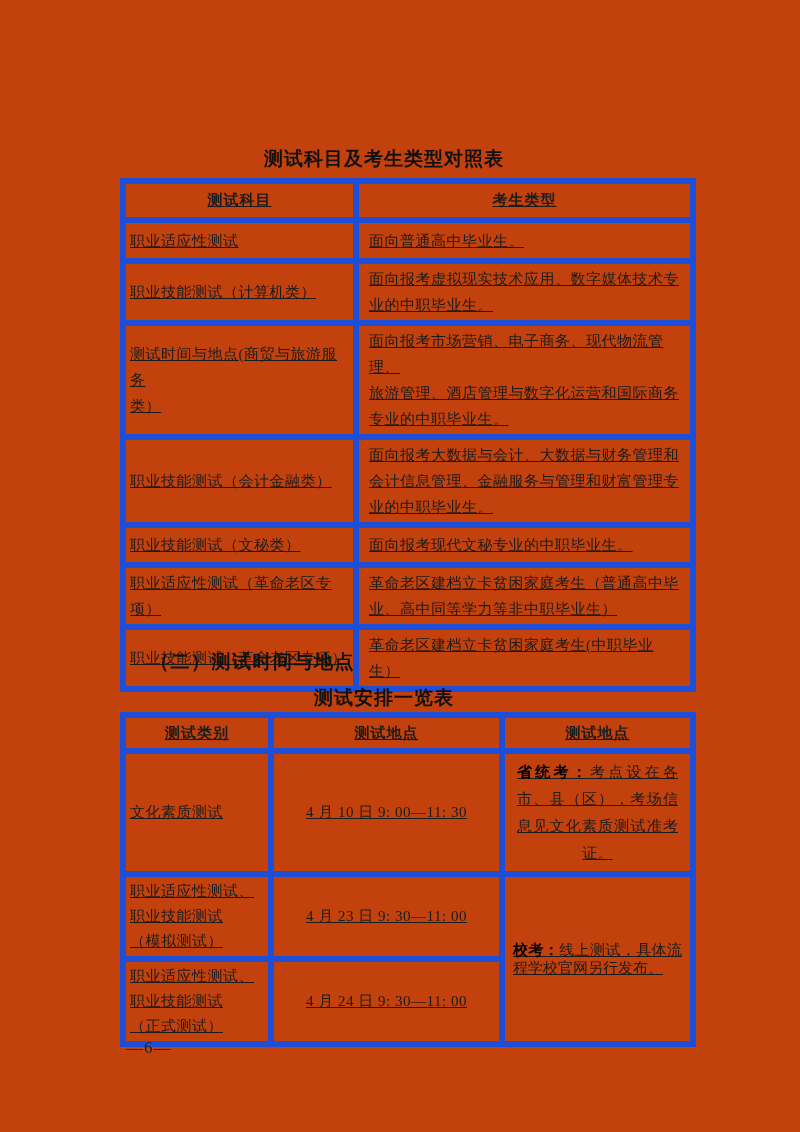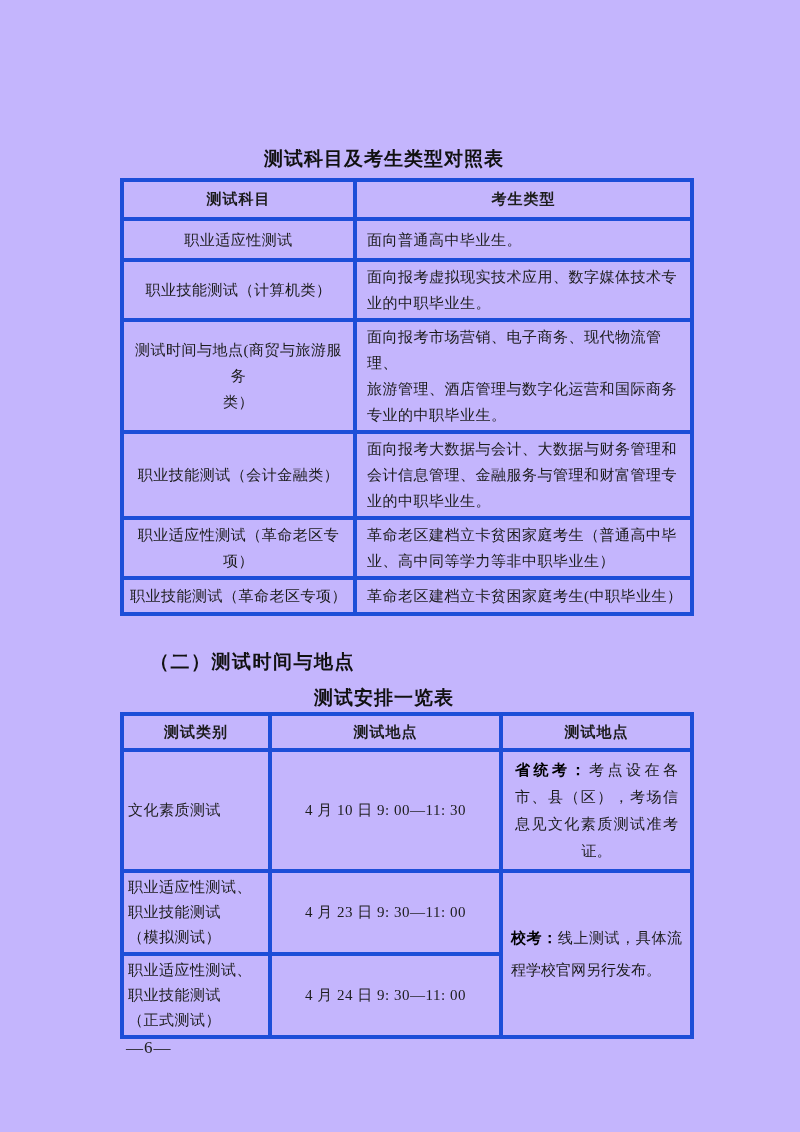--- a/index.html
+++ b/index.html
@@ -1,18 +1,18 @@
 <!DOCTYPE html>
 <html><head>
 <meta charset="utf-8">
 <style>
   html,body { margin:0; padding:0; background:#ffffff; }
   .page {
     position:relative; width:800px; height:1132px;
-    background:#c4b5fd; overflow:hidden;
+    background:#c2410c; overflow:hidden;
     font-family:"Liberation Serif","DejaVu Serif",serif;
     color:#1c1c1c;
   }
   .doc-title {
     position:absolute; left:0; width:768px; text-align:center;
     font-family:"Liberation Sans","DejaVu Sans",sans-serif;
     font-weight:bold; font-size:19px; letter-spacing:1px; color:#111;
   }
   #title-1 { top:146px; }
   #title-2 { top:685px; }
@@ -22,48 +22,48 @@
     font-weight:bold; font-size:19px; letter-spacing:1.5px; color:#111;
   }
   table.doc-table {
     position:absolute; left:120px; width:570px;
     border-collapse:collapse; table-layout:fixed;
     border:2px solid #242424;
   }
   #table-1 { top:178px; }
   #table-2 { top:712px;border-radius:15px; }
   .doc-table th, .doc-table td {
-    border:4px solid #1d4ed8; vertical-align:middle;
-    font-size:15px; color:#1c1c1c; overflow:hidden;
+    border:6px solid #1d4ed8; vertical-align:middle;
+    font-size:15px; color:#1c1c1c; overflow:hidden;text-decoration:underline;
   }
   .doc-table th {
     font-family:"Liberation Sans","DejaVu Sans",sans-serif;
     font-weight:bold; letter-spacing:1px; text-align:center;
     border-bottom:2px solid #242424; font-size:15px;
   }
   .cell-subject {
-    text-align:center; padding:2px 4px 2px 4px;
+    text-align:left; padding:2px 4px 2px 4px;
     line-height:26px; letter-spacing:0.5px; white-space:pre-line;
   }
   .cell-type {
     text-align:left; padding:2px 6px 2px 10px;
     line-height:26px; letter-spacing:0.5px; white-space:pre-line;
     font-size:14.5px;
   }
   .cell-category {
     padding:2px 4px; line-height:25px;
     letter-spacing:0.5px; white-space:pre-line;
   }
   .cell-time { text-align:center; padding:2px 4px; letter-spacing:0.5px; }
   .cell-loc-province {
     text-align:justify; text-align-last:center;
     padding:4px 12px; line-height:27px; font-size:14.5px;
   }
   .cell-loc-school {
-    text-align:justify; padding:0 8px; line-height:32px; font-size:14.5px;
+    text-align:justify; padding:0 8px; line-height:18px; font-size:14.5px;
   }
   .loc-label {
     font-family:"Liberation Sans","DejaVu Sans",sans-serif;
     font-weight:bold; color:#000;
   }
   .page-number {
     position:absolute; left:126px; top:1038px;
     font-size:17px; letter-spacing:1px; color:#222;
   }
 </style>
@@ -100,20 +100,24 @@
 类）</td>
         <td class="cell-type">面向报考市场营销、电子商务、现代物流管理、
 旅游管理、酒店管理与数字化运营和国际商务
 专业的中职毕业生。</td>
       </tr>
       <tr style="height:77px">
         <td class="cell-subject">职业技能测试（会计金融类）</td>
         <td class="cell-type">面向报考大数据与会计、大数据与财务管理和
 会计信息管理、金融服务与管理和财富管理专
 业的中职毕业生。</td>
+      </tr>
+      <tr style="height:40px">
+        <td class="cell-subject">职业技能测试（文秘类）</td>
+        <td class="cell-type">面向报考现代文秘专业的中职毕业生。</td>
       </tr>
       <tr style="height:60px">
         <td class="cell-subject">职业适应性测试（革命老区专
 项）</td>
         <td class="cell-type">革命老区建档立卡贫困家庭考生（普通高中毕
 业、高中同等学力等非中职毕业生）</td>
       </tr>
       <tr style="height:36px">
         <td class="cell-subject">职业技能测试（革命老区专项）</td>
         <td class="cell-type">革命老区建档立卡贫困家庭考生(中职毕业生）</td>

